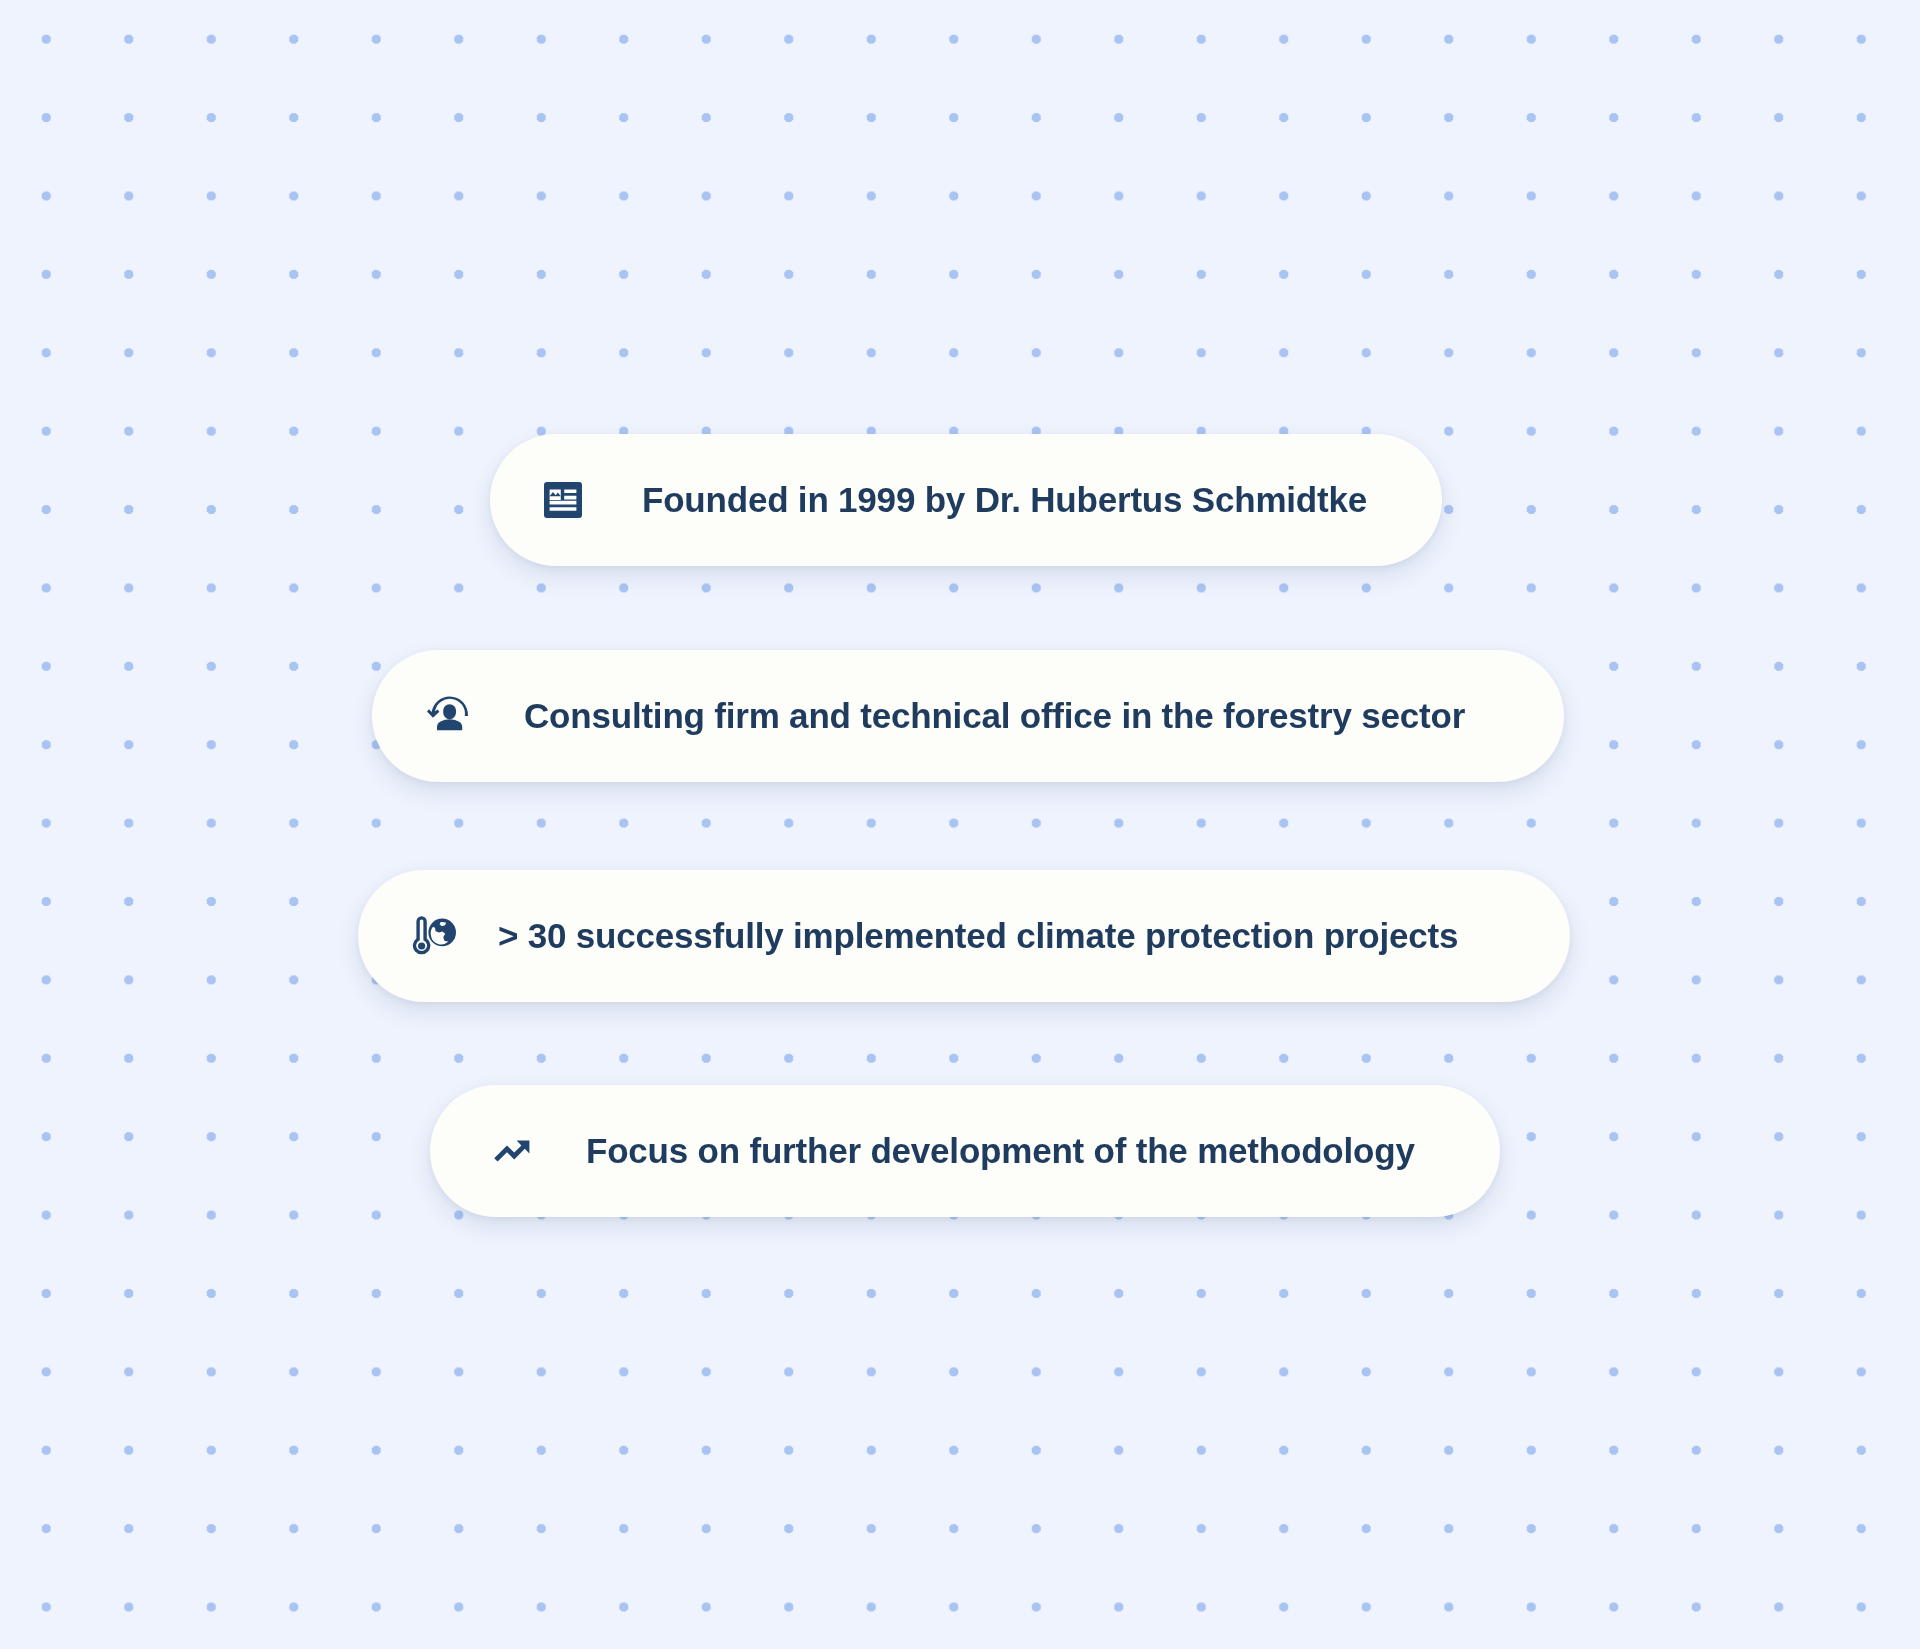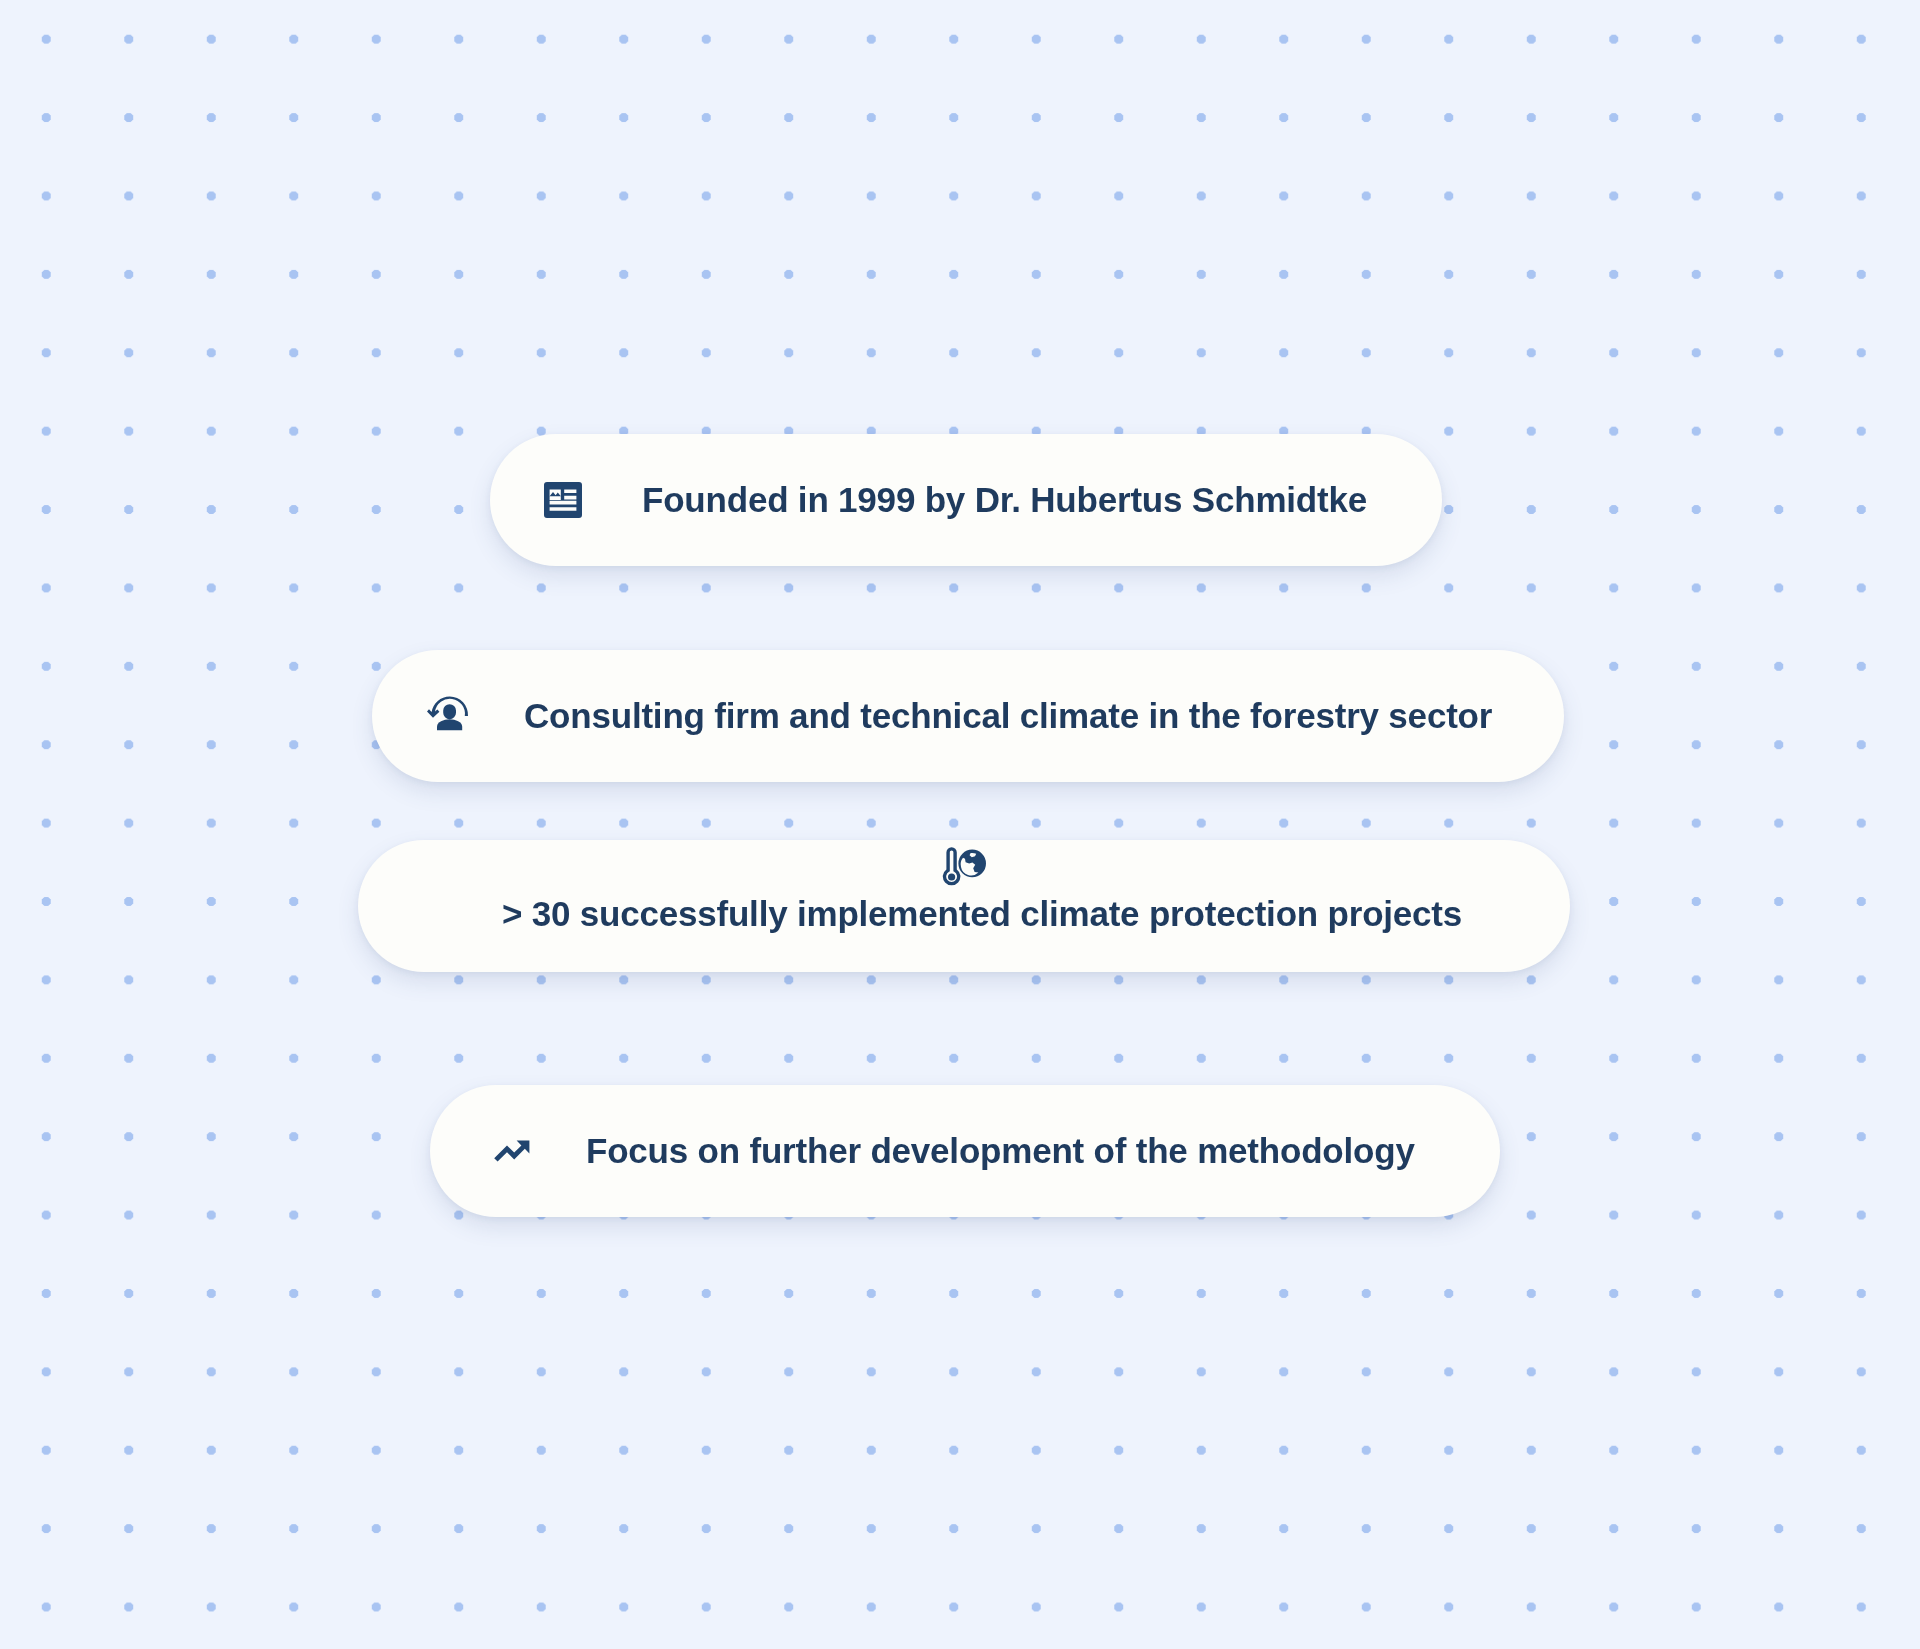--- a/index.html
+++ b/index.html
@@ -75,22 +75,22 @@
   }
   .pill-1 .pill-label { margin-left: 52px; }
 
   .pill-2 {
     left: 372px;  top: 650px;  width: 1192px; height: 132px;
     padding-left: 50px; padding-right: 50px;
   }
   .pill-2 .pill-label { margin-left: 48px; }
 
   .pill-3 {
-    left: 358px;  top: 840px;  width: 1212px; height: 132px;
-    padding-left: 48px; padding-right: 50px; flex-direction: column;
+    left: 358px;  top: 870px;  width: 1212px; height: 132px;
+    padding-left: 48px; padding-right: 50px;
   }
   .pill-3 .pill-label { margin-left: 38px; }
 
   .pill-4 {
     left: 430px;  top: 1085px; width: 1070px; height: 132px;
     padding-left: 54px; padding-right: 50px; align-items: center;
   }
   .pill-4 .pill-label { margin-left: 48px; }
 </style>
 </head>
@@ -110,21 +110,21 @@
     </div>
 
     <div class="pill pill-2">
       <span class="pill-icon">
         <svg viewBox="0 0 24 24" fill="currentColor" aria-hidden="true">
           <path d="M12.4 2.2c-4.6 0-8.4 3.4-9.1 7.8L2 8.6 1 9.8l3 3.1 3.2-3-1-1.2-1.2 1.1A7.5 7.5 0 0 1 19.9 12h1.6a9.3 9.3 0 0 0-9.1-9.8z"></path>
           <path d="M12.3 6.1a3.2 3.2 0 0 0-3.2 3.2v1.1a3.2 3.2 0 0 0 6.4 0V9.3a3.2 3.2 0 0 0-3.2-3.2z"></path>
           <path d="M12.3 13.6c-3 0-6.3 1.5-6.3 3.6v1.9h12.6v-1.9c0-2.1-3.3-3.6-6.3-3.6z"></path>
         </svg>
       </span>
-      <span class="pill-label">Consulting firm and technical climate in the forestry sector</span>
+      <span class="pill-label">Consulting firm and technical office in the forestry sector</span>
     </div>
 
     <div class="pill pill-3">
       <span class="pill-icon">
         <svg viewBox="0 0 24 24" fill="currentColor" aria-hidden="true">
           <path d="M6.3 2.1a2.6 2.6 0 0 0-2.6 2.6v8.5a4.4 4.4 0 1 0 5.2 0V4.7a2.6 2.6 0 0 0-2.6-2.6zm0 1.7c.5 0 .9.4.9.9v9.4l.4.3a2.7 2.7 0 1 1-2.6 0l.4-.3V4.7c0-.5.4-.9.9-.9z"></path>
           <circle cx="6.3" cy="17" r="1.8"></circle>
           <path d="M16.6 3.3a6.9 6.9 0 1 0 0 13.8 6.9 6.9 0 0 0 0-13.8zm0 1.7c.7 0 1.4.1 2 .4l-.6 1.2-1.6.5-1.1-1 .4-1c.3 0 .6-.1.9-.1zm-4.6 2.4 1 .5.3 1.7 1.8.7 1.6-.6 1.4 1.2-1 1.7.7 1.9 1.9.3a5.2 5.2 0 0 1-8.7-2.8 5.2 5.2 0 0 1 1-4.6z"></path>
         </svg>
       </span>

